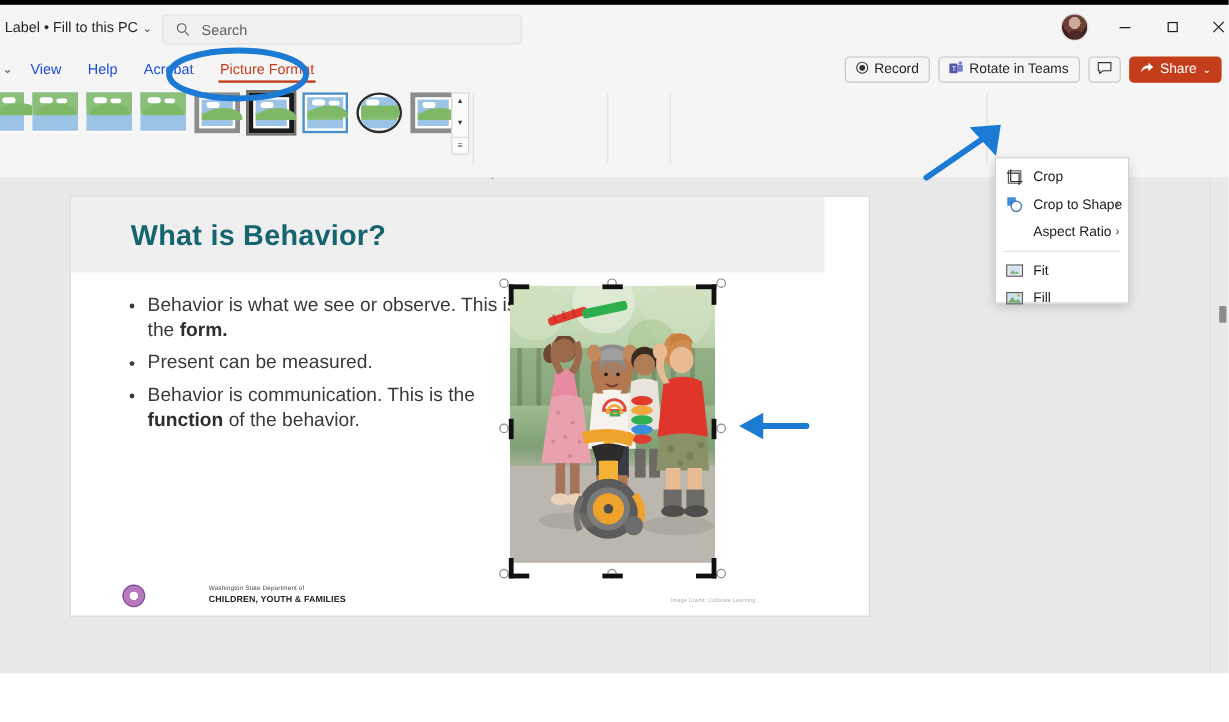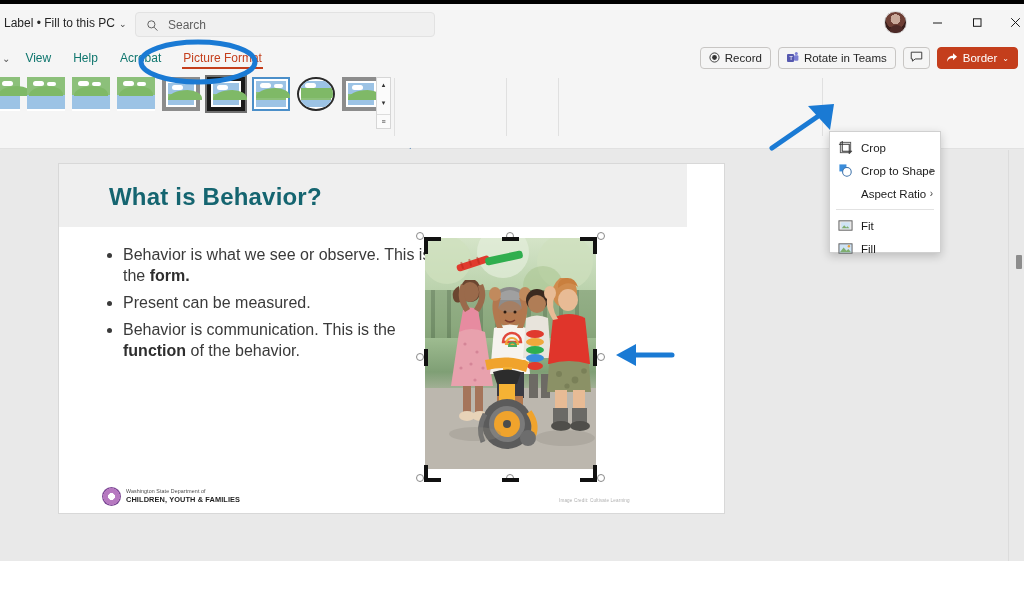--- a/index.html
+++ b/index.html
@@ -52,21 +52,21 @@
   .wbtn.max { left: 962px; }
   .wbtn.close { left: 1000px; }
   .wbtn svg { display:block; }
 
   
   .tabsrow {
     position: absolute; top: 44px; left: 0; width: 1024px; height: 28px;
     background: #f5f5f5; display: flex; align-items: center;
   }
   .tab {
-    font-size: 12px; color: #0f766e; padding: 3px 11px; white-space: nowrap;
+    font-size: 12px; color: #1d4ed8; padding: 3px 11px; white-space: nowrap;
     position: relative; cursor: default;
   }
   .tab.first { padding-left: 2px; padding-right: 4px; }
   .tab.active { color: #c43e1c; }
   .tab.active::after {
     content: ""; position: absolute; left: 10px; right: 10px; bottom: -1px;
     height: 2px; background: #c43e1c;
   }
   .right-actions {
     position: absolute; right: 6px; top: 47px; display: flex; align-items: flex-end; gap: 7px;
@@ -200,21 +200,21 @@
   .bullets li { margin-bottom: 6px; }
   .bullets ul { margin: 0; padding-left: 17px; }
   .bullets b { color: #2e2e2e; }
 
   .logo { position: absolute; left: 43px; top: 323px; display: flex; align-items: center; gap: 5px;}
   .logo-mark {
     width: 19px; height: 19px; border-radius: 50%;
     background: radial-gradient(circle at 50% 50%, #ffffff 0 26%, #b679c0 27% 62%, #7d4b96 63% 100%);
     position: relative;
   }
-  .logo-text { line-height: 1; }
+  .logo-text { line-height: 1; margin-left: 48px; }
   .logo-text .l1 { font-size: 5.3px; color: #4a4a4a; letter-spacing:.1px; display:block; }
   .logo-text .l2 { font-size: 7.4px; color: #1f1f1f; font-weight: bold; letter-spacing:.1px; display:block; margin-top:2px;}
   .img-credit {
     position: absolute; left: 500px; top: 334px; font-size: 4.6px; color: #b0b0b0;
     letter-spacing: .15px;
   }
 
   
   .picture {
     position: absolute; left: 425px; top: 238px; width: 171px; height: 231px;
@@ -322,21 +322,21 @@
             <path d="M1.3 1.3h11.4v7.3H5.6L2.6 11V8.6H1.3z" fill="none" stroke="#333" stroke-width="1"></path>
           </svg>
       </span>
     </div>
     <div class="pillbtn share">
       <span>
         <svg width="12" height="11" viewBox="0 0 13 12">
             <path d="M1 10.5 C1.4 5.5 4.5 4 7.6 4 V1.4 L12 5.3 L7.6 9.1 V6.5 C4.6 6.5 2.4 7.6 1 10.5Z" fill="#fff"></path>
           </svg>
       </span>
-      <span>Border</span>
+      <span>Share</span>
       <span style="font-size:8px;">⌄</span>
     </div>
   </div>
 
   <div class="ribbon">
 
     <div class="gallery">
       <div class="thumb soft" style="width:24px;">
           <div class="sky"></div>
           <div class="ground"></div>

